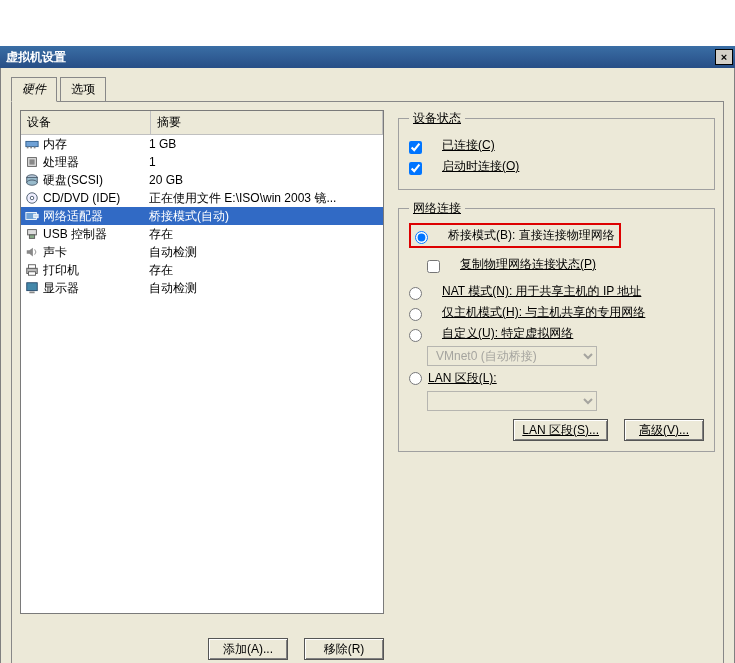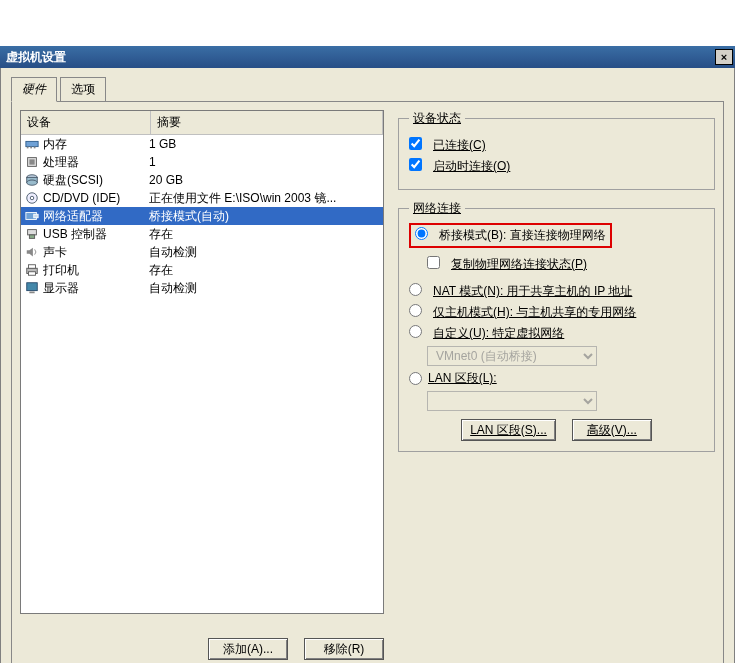--- a/index.html
+++ b/index.html
@@ -117,22 +117,22 @@
   }
   button.win:disabled { color:#888; }
   fieldset.group {
     border:1px solid #a0a0a0;
     padding:6px 10px 10px 10px;
     margin:0;
   }
   fieldset.group legend { padding:0 4px; }
   .chk, .rad {
     display:flex;
-    align-items:flex-start;
-    gap:11px;
+    align-items:flex-end;
+    gap:20px;
     margin:4px 0;
     cursor:default;
   }
   input[type=checkbox], input[type=radio] { margin:0; }
   .indent { margin-left:18px; }
   .highlight {
     border:2px solid #d00;
     padding:2px 4px;
     margin-bottom:4px;
     display:inline-block;
@@ -140,21 +140,21 @@
   .dropdown {
     width:170px;
     height:20px;
     background:#ece9d8;
     border:1px solid #a0a0a0;
     color:#888;
     font:inherit;
     padding:0 4px;
   }
   .lanline { display:flex; align-items:center; gap:6px; margin:4px 0;}
-  .rightbtns { display:flex; justify-content:center; gap:16px; margin-top:8px;}
+  .rightbtns { display:flex; justify-content:flex-end; gap:16px; margin-top:8px;}
   .footer {
     position:absolute;
     right: 18px;
     bottom: 8px;
     display:flex;
     gap:12px;
     align-items:center;
   }
   .watermark {
     position:absolute;

